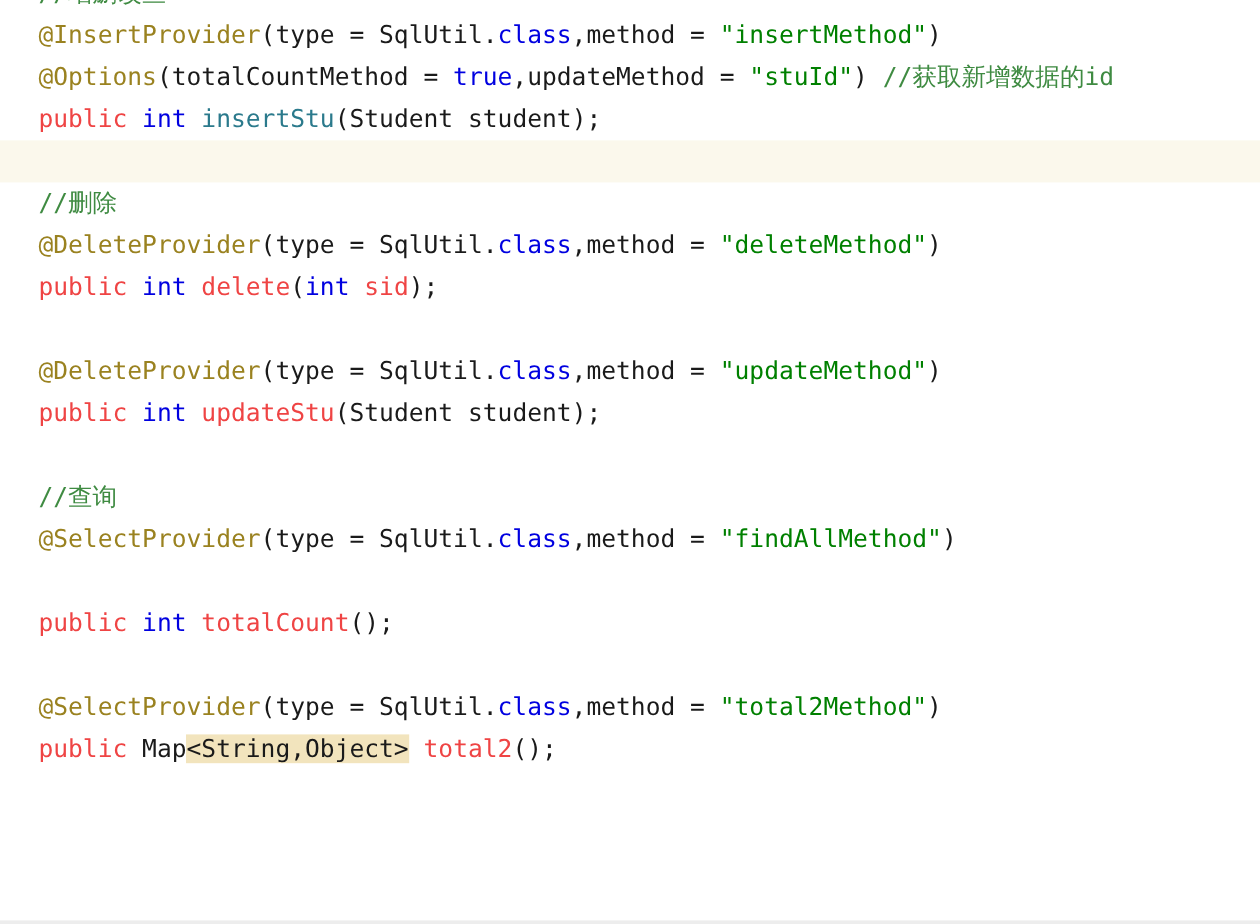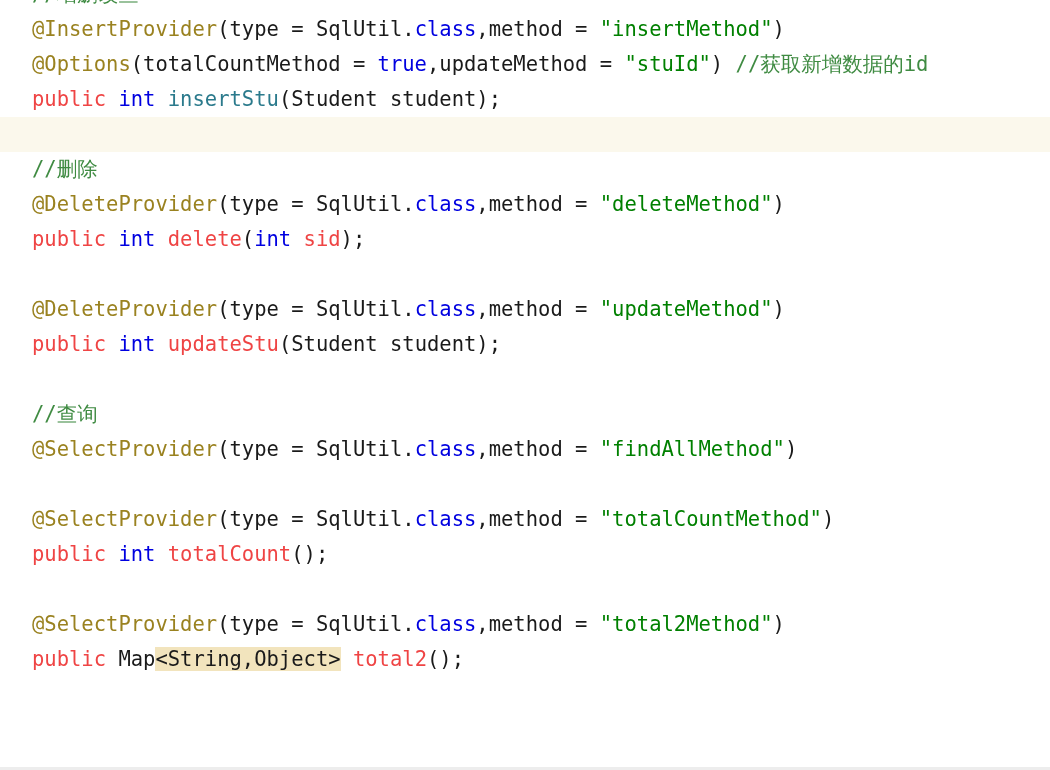--- a/index.html
+++ b/index.html
@@ -81,21 +81,20 @@
         <div class="line"><span class="tok-comment">//删除</span></div>
         <div class="line"><span class="tok-annotation">@DeleteProvider</span><span class="tok-punct">(</span><span class="tok-plain">type = SqlUtil.</span><span class="tok-keyword">class</span><span class="tok-plain">,method = </span><span class="tok-string">"deleteMethod"</span><span class="tok-punct">)</span></div>
         <div class="line"><span class="tok-muted">public </span><span class="tok-keyword">int</span><span class="tok-plain"> </span><span class="tok-muted">delete</span><span class="tok-punct">(</span><span class="tok-keyword">int</span><span class="tok-plain"> </span><span class="tok-muted">sid</span><span class="tok-punct">);</span></div>
         <div class="line blank"></div>
         <div class="line"><span class="tok-annotation">@DeleteProvider</span><span class="tok-punct">(</span><span class="tok-plain">type = SqlUtil.</span><span class="tok-keyword">class</span><span class="tok-plain">,method = </span><span class="tok-string">"updateMethod"</span><span class="tok-punct">)</span></div>
         <div class="line"><span class="tok-muted">public </span><span class="tok-keyword">int</span><span class="tok-plain"> </span><span class="tok-muted">updateStu</span><span class="tok-punct">(</span><span class="tok-plain">Student student</span><span class="tok-punct">);</span></div>
         <div class="line blank"></div>
         <div class="line"><span class="tok-comment">//查询</span></div>
         <div class="line"><span class="tok-annotation">@SelectProvider</span><span class="tok-punct">(</span><span class="tok-plain">type = SqlUtil.</span><span class="tok-keyword">class</span><span class="tok-plain">,method = </span><span class="tok-string">"findAllMethod"</span><span class="tok-punct">)</span></div>
         <div class="line blank"></div>
-        <div class="line"><span class="tok-annotation">@SelectProvider</span><span class="tok-punct">(</span><span class="tok-plain">type = SqlUtil.</span><span class="tok-keyword">class</span><span class="tok-plain">,method = </span><span class="tok-string">"totalCountMethod"</span><span class="tok-punct">)</span></div>
         <div class="line"><span class="tok-muted">public </span><span class="tok-keyword">int</span><span class="tok-plain"> </span><span class="tok-muted">totalCount</span><span class="tok-punct">();</span></div>
         <div class="line blank"></div>
         <div class="line"><span class="tok-annotation">@SelectProvider</span><span class="tok-punct">(</span><span class="tok-plain">type = SqlUtil.</span><span class="tok-keyword">class</span><span class="tok-plain">,method = </span><span class="tok-string">"total2Method"</span><span class="tok-punct">)</span></div>
         <div class="line"><span class="tok-muted">public </span><span class="tok-plain">Map</span><span class="tok-plain sel-highlight">&lt;String,Object&gt;</span><span class="tok-plain"> </span><span class="tok-muted">total2</span><span class="tok-punct">();</span></div>
       </div>
   </div>
   <div class="bottom-edge"></div>
 </div>
 
 </body></html>

